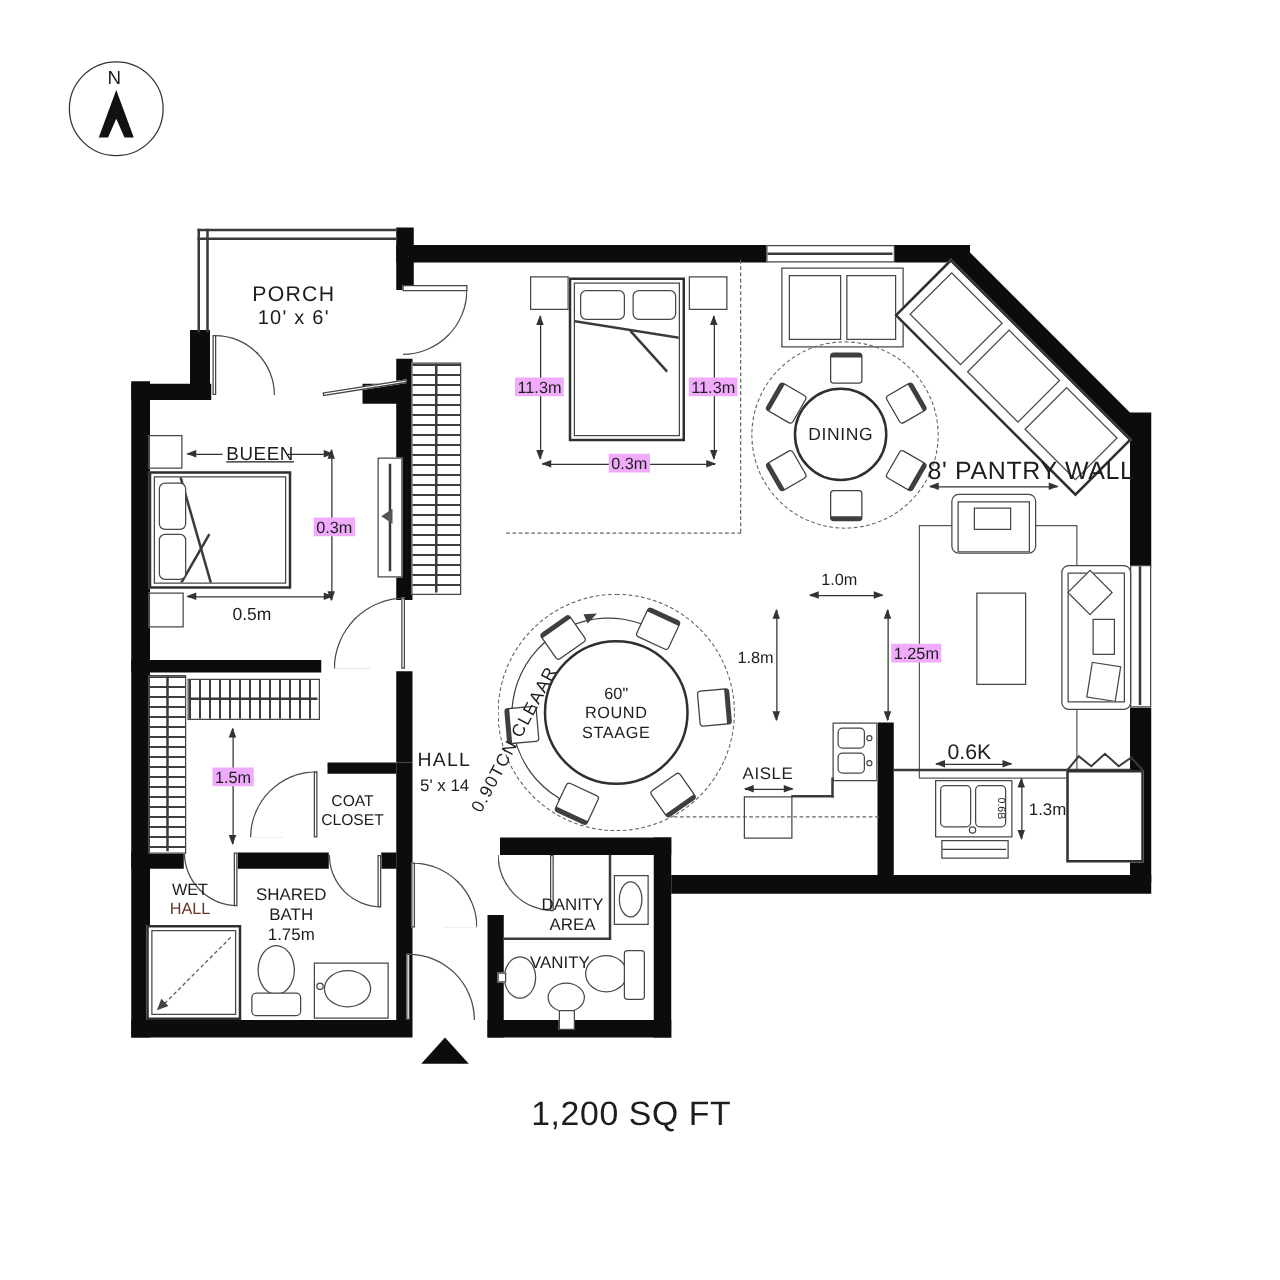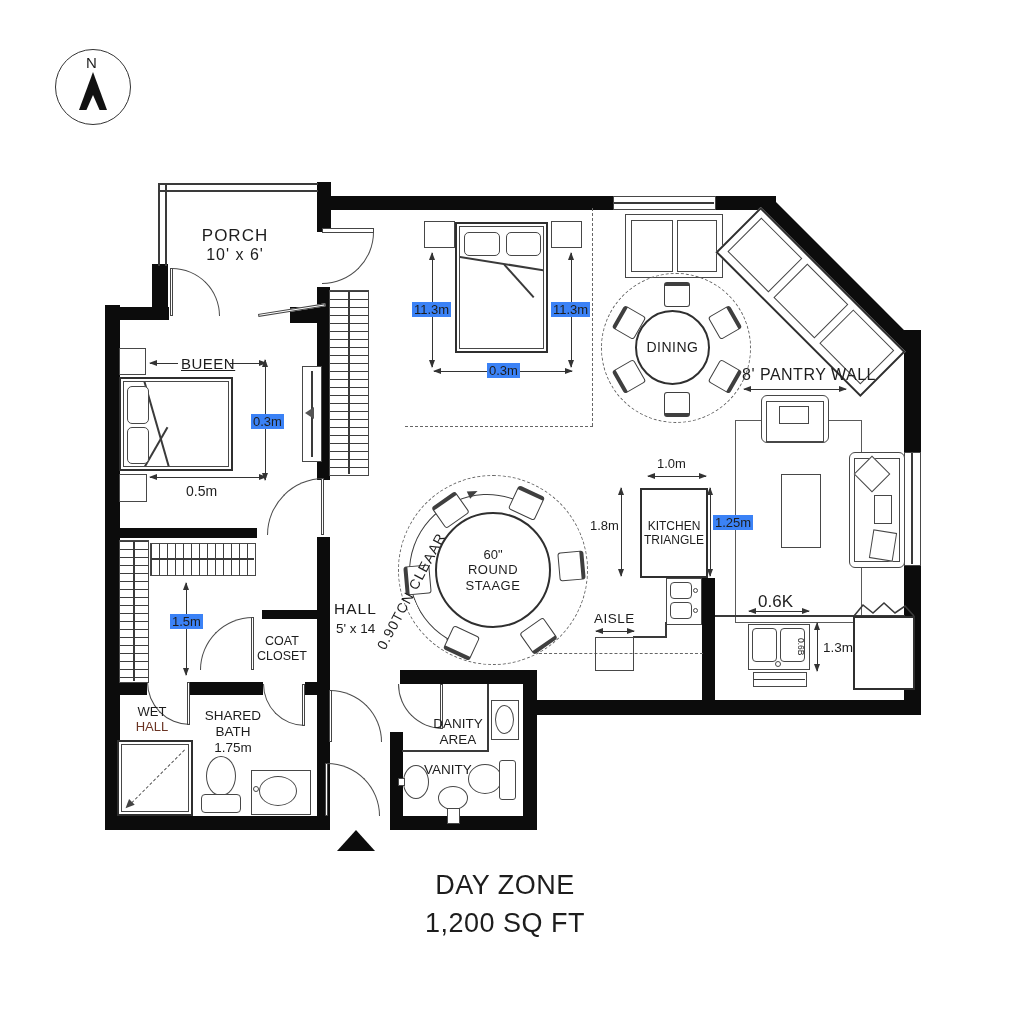--- a/index.html
+++ b/index.html
@@ -15,21 +15,21 @@
   .round{border-radius:50%;}
   .arc{position:absolute;box-sizing:border-box;background:transparent;border:0 solid #4a4a4a;}
   .arc-tl{border-top:1.6px solid #4a4a4a;border-left:1.6px solid #4a4a4a;border-top-left-radius:100% 100%;}
   .arc-tr{border-top:1.6px solid #4a4a4a;border-right:1.6px solid #4a4a4a;border-top-right-radius:100% 100%;}
   .arc-bl{border-bottom:1.6px solid #4a4a4a;border-left:1.6px solid #4a4a4a;border-bottom-left-radius:100% 100%;}
   .arc-br{border-bottom:1.6px solid #4a4a4a;border-right:1.6px solid #4a4a4a;border-bottom-right-radius:100% 100%;}
   .leaf{position:absolute;background:#fff;border:1.2px solid #454545;box-sizing:border-box;}
   .txt{font-family:"Liberation Sans",sans-serif;color:#1d1d1d;line-height:1.18;}
   .lbl{position:absolute;font-family:"Liberation Sans",sans-serif;color:#1d1d1d;white-space:nowrap;line-height:1.18;}
   .ctr{text-align:center;}
-  .wbg{background:#3b82f6;padding:0 2px;}
+  .wbg{background:#f0abfc;padding:0 2px;}
   .dimh{position:absolute;height:0;border-top:1.4px solid #333;}
   .dimh:before{content:"";position:absolute;left:-1px;top:-4.4px;width:0;height:0;border-top:3.6px solid transparent;border-bottom:3.6px solid transparent;border-right:8px solid #333;}
   .dimh:after{content:"";position:absolute;right:-1px;top:-4.4px;width:0;height:0;border-top:3.6px solid transparent;border-bottom:3.6px solid transparent;border-left:8px solid #333;}
   .dimv{position:absolute;width:0;border-left:1.4px solid #333;}
   .dimv:before{content:"";position:absolute;top:-1px;left:-4.4px;width:0;height:0;border-left:3.6px solid transparent;border-right:3.6px solid transparent;border-bottom:8px solid #333;}
   .dimv:after{content:"";position:absolute;bottom:-1px;left:-4.4px;width:0;height:0;border-left:3.6px solid transparent;border-right:3.6px solid transparent;border-top:8px solid #333;}
   .noend:after{display:none;}
   .nostart:before{display:none;}
   .chair{position:absolute;width:24px;height:20px;border:1.4px solid #3f3f3f;border-top:4.5px solid #3f3f3f;border-radius:3px;background:#fff;}
   .chair2{width:27px;height:21px;}
@@ -175,21 +175,21 @@
   <div class="chair" style="left:616px;top:310px;transform:rotate(300deg);"></div>
   <div class="b2 round flexc" style="left:635px;top:310px;width:75px;height:75px;">
     <span class="txt" style="font-size:14px;letter-spacing:0.5px;">DINING</span>
   </div>
 
   <div class="b2" style="left:708px;top:270px;width:205px;height:64px;transform:rotate(45deg);">
     <div class="b1" style="left:6px;top:5px;width:58px;height:48px;"></div>
     <div class="b1" style="left:71px;top:5px;width:58px;height:48px;"></div>
     <div class="b1" style="left:136px;top:5px;width:58px;height:48px;"></div>
   </div>
-  <div class="lbl" style="left:742px;top:366px;font-size:16px;letter-spacing:0.5px;">8' PANTRY WALL</div>
+  <div class="lbl" style="left:742px;top:366px;font-size:20px;letter-spacing:0.5px;">8' PANTRY WALL</div>
   <div class="dimh" style="left:744px;top:389px;width:102px;"></div>
 
   <div class="b1" style="left:735px;top:420px;width:127px;height:203px;border-color:#5a5a5a;"></div>
   <div class="b1" style="left:761px;top:395px;width:68px;height:48px;border-radius:6px;"></div>
   <div class="b1" style="left:766px;top:401px;width:58px;height:41px;"></div>
   <div class="b1" style="left:779px;top:406px;width:30px;height:18px;"></div>
   <div class="b1" style="left:781px;top:474px;width:40px;height:74px;"></div>
   <div class="b1" style="left:849px;top:452px;width:56px;height:116px;border-radius:6px;"></div>
   <div class="b1" style="left:854px;top:458px;width:46px;height:104px;"></div>
   <div class="b1" style="left:859px;top:461px;width:26px;height:26px;transform:rotate(45deg);"></div>
@@ -206,24 +206,20 @@
   <div class="chair chair2" style="left:447px;top:630px;transform:rotate(205deg);"></div>
   <div class="chair chair2" style="left:403px;top:567px;transform:rotate(265deg);"></div>
   <div class="chair chair2" style="left:436px;top:497px;transform:rotate(325deg);"></div>
   <div class="b2 round flexc" style="left:435px;top:512px;width:116px;height:116px;">
     <span class="txt" style="font-size:13px;">60"</span>
     <span class="txt" style="font-size:13px;letter-spacing:0.5px;">ROUND</span>
     <span class="txt" style="font-size:13px;letter-spacing:0.5px;">STAAGE</span>
   </div>
   <div class="lbl" style="left:388px;top:636px;font-size:14px;letter-spacing:1px;transform:rotate(-62deg);transform-origin:left bottom;">0.90TCN CLEAAR</div>
 
-  <div class="b2 flexc" style="left:640px;top:488px;width:68px;height:90px;">
-    <span class="txt ctr" style="font-size:12px;">KITCHEN</span>
-    <span class="txt ctr" style="font-size:12px;">TRIANGLE</span>
-  </div>
   <div class="lbl" style="left:657px;top:456px;font-size:13px;">1.0m</div>
   <div class="dimh" style="left:648px;top:476px;width:58px;"></div>
   <div class="lbl" style="left:590px;top:518px;font-size:13px;">1.8m</div>
   <div class="dimv" style="left:621px;top:488px;height:88px;"></div>
   <div class="dimv" style="left:710px;top:488px;height:88px;"></div>
   <div class="lbl wbg" style="left:713px;top:515px;font-size:13px;">1.25m</div>
   <div class="b1" style="left:666px;top:578px;width:36px;height:47px;">
     <div class="b1" style="left:3px;top:3px;width:22px;height:17px;border-radius:4px;"></div>
     <div class="b1" style="left:3px;top:23px;width:22px;height:17px;border-radius:4px;"></div>
     <div class="b1 round" style="left:26px;top:9px;width:5px;height:5px;"></div>
@@ -295,17 +291,16 @@
       <div class="b1 round" style="left:3px;top:4px;width:19px;height:29px;"></div>
     </div>
   <div class="b1 round" style="left:403px;top:765px;width:26px;height:34px;"></div>
   <div class="b1" style="left:398px;top:778px;width:7px;height:8px;"></div>
   <div class="b1 round" style="left:468px;top:764px;width:34px;height:30px;"></div>
   <div class="b1" style="left:499px;top:760px;width:17px;height:40px;border-radius:3px;"></div>
   <div class="b1 round" style="left:438px;top:786px;width:30px;height:24px;"></div>
   <div class="b1" style="left:447px;top:808px;width:13px;height:16px;"></div>
 
   <div class="lbl ctr" style="left:355px;top:870px;width:300px;font-size:27px;letter-spacing:0.5px;white-space:normal;">
-    <div class="txt">DAY ZONE</div>
     <div class="txt" style="margin-top:6px;">1,200 SQ FT</div>
   </div>
 
 </div>
 
 </body></html>

